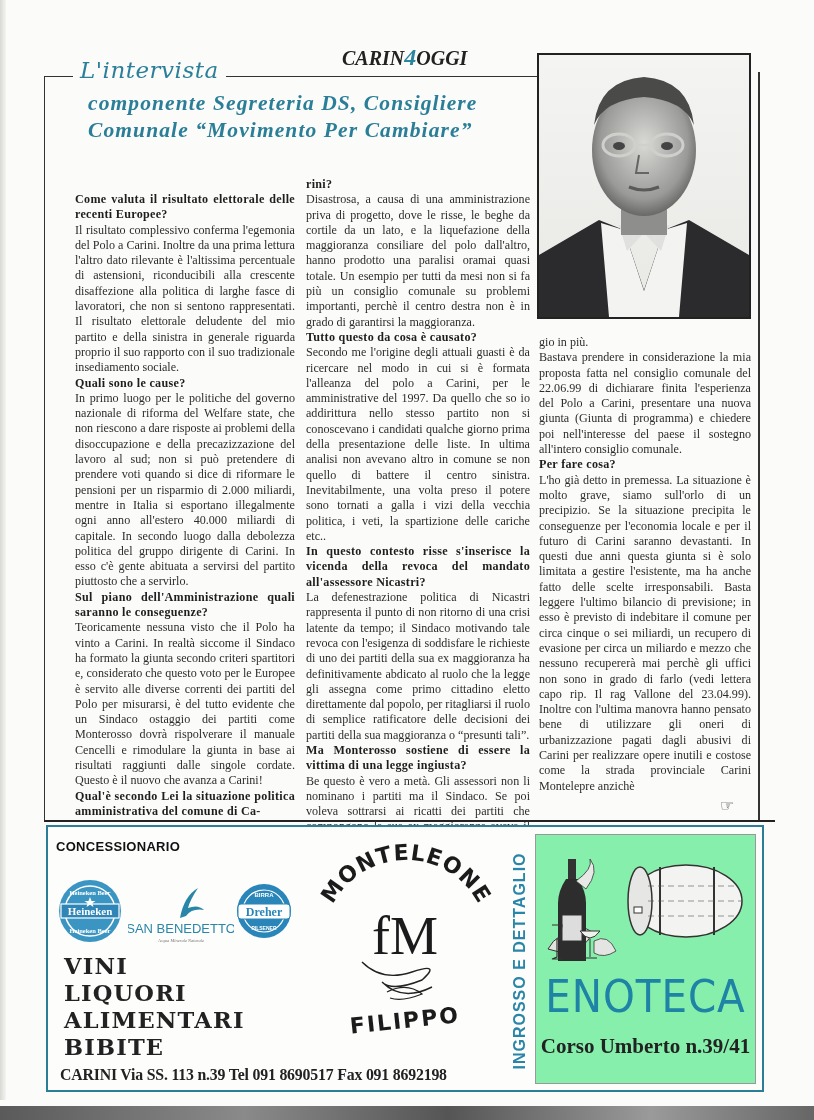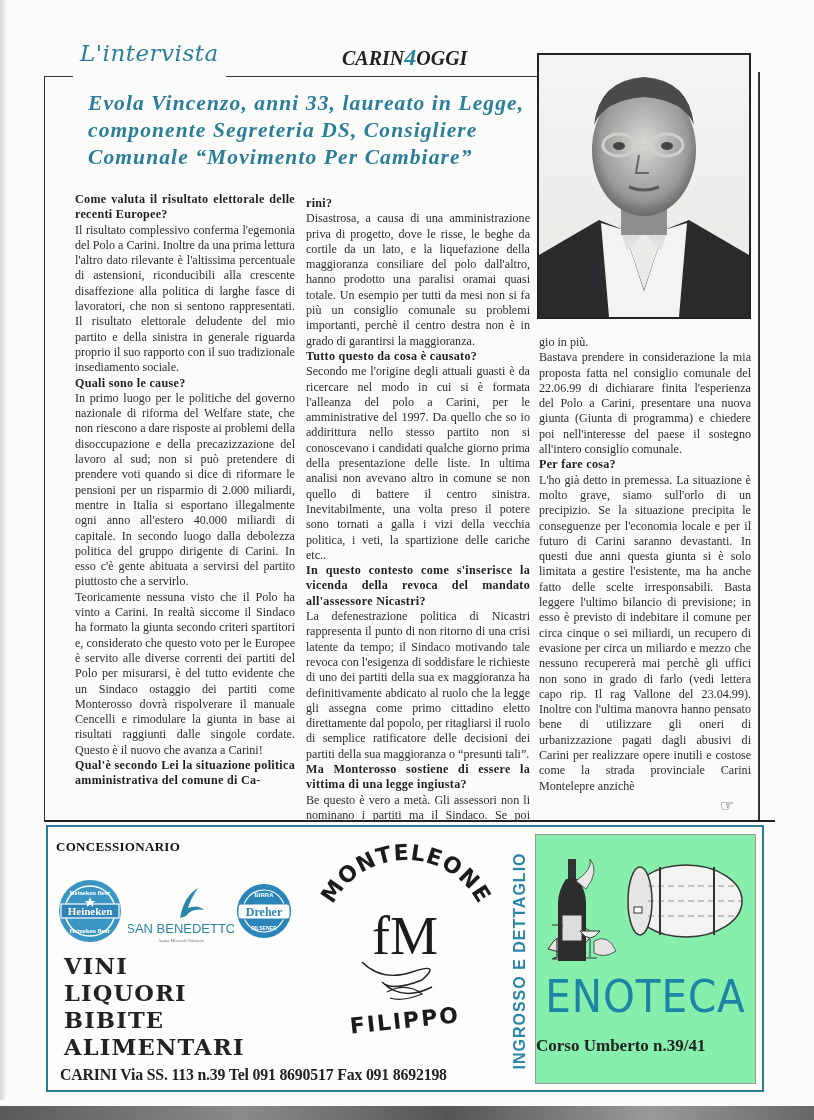--- a/index.html
+++ b/index.html
@@ -4,77 +4,76 @@
 <style>
   html, body { margin:0; padding:0; }
   body { width:814px; height:1120px; background:#fbfbf9; position:relative; overflow:hidden;
          font-family:"Liberation Serif", "DejaVu Serif", serif; color:#2a2a2a; }
   .left-edge { position:absolute; left:0; top:0; width:6px; height:1100px; background:linear-gradient(to right,#d8d8d4,#f4f4f1); }
   .bottom-edge { position:absolute; left:0; bottom:0; width:814px; height:14px;
                  background:linear-gradient(to right,#5a5a5a,#8a8a8a 30%,#555 55%,#9a9a9a 80%,#666); }
   .masthead { position:absolute; left:342px; top:44px; font-family:"Liberation Serif", serif; font-style:italic; font-weight:bold;
               font-size:20px; letter-spacing:0px; color:#222;text-align:center; }
   .masthead .four { color:#2a86a0; font-size:24px; font-style:italic; }
-  .section-label { position:absolute; left:80px; top:40px; font-family:"DejaVu Serif", serif; font-style:italic;
+  .section-label { position:absolute; left:80px; top:57px; font-family:"DejaVu Serif", serif; font-style:italic;
                    font-size:23px; color:#2b7f9a; letter-spacing:0.5px; }
   .rule-top-left { position:absolute; left:45px; top:76px; width:28px; height:1px; background:#333; }
   .rule-top-right { position:absolute; left:226px; top:76px; width:314px; height:1px; background:#333; }
   .frame { position:absolute; left:44px; top:76px; width:730px; height:744px; border-left:1.5px solid #333; border-bottom:2px solid #222; }
   .frame-right { position:absolute; left:758px; top:72px; width:1.5px; height:748px; background:#333; }
   .headline { position:absolute; left:88px; top:90px; width:460px; font-family:"Liberation Serif", serif; font-style:italic;
               font-weight:bold; font-size:21.5px; line-height:27px; color:#2a7e98; letter-spacing:1.1px; }
   .headline div { white-space:nowrap; }
   .photo { position:absolute; left:537px; top:53px; width:210px; height:262px; border:2.5px solid #222;
            background:#f2f2f0; overflow:hidden; }
   .photo svg { width:100%; height:100%; display:block; }
   .col { position:absolute; font-size:12.1px; line-height:15.3px; text-align:justify; color:#2d2d2d; }
   .col p { margin:0; }
   .col .q { font-weight:bold; color:#1e1e1e; letter-spacing:0.3px; }
   .col1 { left:75px; top:192px; width:220px; }
-  .col2 { left:306px; top:196px; width:224px; }
+  .col2 { left:306px; top:177px; width:224px; }
   .col3 { left:539px; top:335px; width:212px; }
   .pointer { position:absolute; left:720px; top:796px; font-size:16px; color:#333; }
 
   .ad-box { position:absolute; left:46px; top:825px; width:714px; height:263px; border:2.5px solid #2a7e98; background:#fdfdfc; }
-  .conc { position:absolute; left:56px; top:839px; font-family:Liberation Serif, serif; font-weight:bold; font-size:13px; color:#111; letter-spacing:0.3px; }
+  .conc { position:absolute; left:56px; top:839px; font-family:Liberation Sans, sans-serif; font-weight:bold; font-size:13px; color:#111; letter-spacing:0.3px; }
   .logo-heineken { position:absolute; left:57px; top:878px; width:66px; height:66px; }
   .logo-sanben { position:absolute; left:128px; top:878px; width:106px; height:70px; }
   .logo-dreher { position:absolute; left:236px; top:882px; width:56px; height:58px; }
   .goods { position:absolute; left:64px; top:953px; font-family:"DejaVu Serif", serif; font-size:22.5px; line-height:27px;
            letter-spacing:1.2px; color:#222; font-weight:bold; }
   .address { position:absolute; left:60px; top:1065px; font-family:"Liberation Serif", serif; font-weight:bold;
              font-size:17px; color:#222; white-space:nowrap; letter-spacing:-0.2px; transform:scaleX(0.93); transform-origin:left; }
   .monteleone { position:absolute; left:302px; top:832px; width:206px; height:208px; }
   .vertical { position:absolute; left:509px; top:838px; width:22px; height:245px; }
   .vertical span { position:absolute; left:50%; top:50%; transform:translate(-50%,-50%) rotate(-90deg); white-space:nowrap;
                    font-family:"Liberation Sans", sans-serif; font-weight:bold; font-size:16px; color:#2a86a8; letter-spacing:1px; }
   .enoteca { position:absolute; left:535px; top:834px; width:219px; height:248px; border:1px solid #999; background:#86efac; }
   .enoteca .art { position:absolute; left:2px; top:6px; width:214px; height:125px; }
   .enoteca .brand { position:absolute; left:0; top:136px; width:219px; text-align:center; font-family:"DejaVu Sans", sans-serif;
                     font-size:44px; color:#1f83a6; letter-spacing:1px; font-weight:normal; transform:scaleX(0.92); }
-  .enoteca .addr { position:absolute; left:0; top:200px; width:219px; text-align:left; font-family:"Liberation Serif", serif;
-                   font-weight:bold; font-size:17px; line-height:22px; color:#222; }
+  .enoteca .addr { position:absolute; left:0; top:200px; width:219px; text-align:center; font-family:"Liberation Serif", serif;
+                   font-weight:bold; font-size:21px; line-height:22px; color:#222; }
 </style>
 </head>
 <body>
 
 <div class="left-edge"></div>
 
 <div class="masthead">
   <span>CARIN</span><span class="four">4</span><span>OGGI</span>
 </div>
 
 <div class="section-label">L'intervista</div>
 <div class="rule-top-left"></div>
 <div class="rule-top-right"></div>
 <div class="frame"></div>
 <div class="frame-right"></div>
 
 <div class="headline">
-  <div>Evola Vincenzo, anni 33, laureato in Legge,</div>
   <div>componente  Segreteria  DS,  Consigliere</div>
   <div>Comunale “Movimento Per Cambiare”</div>
 </div>
 
 <div class="photo">
   <svg viewBox="0 0 210 262" preserveAspectRatio="none">
     <defs>
       <linearGradient id="bg" x1="0" y1="0" x2="0" y2="1">
         <stop offset="0" stop-color="#f4f4f2"></stop>
           <stop offset="1" stop-color="#e8e8e5"></stop>
@@ -101,30 +100,31 @@
     <path d="M100 100 L97 118 L110 118" fill="none" stroke="#666" stroke-width="2"></path>
     <path d="M90 132 Q105 138 120 132" fill="none" stroke="#5a5a58" stroke-width="3"></path>
   </svg>
 </div>
 
 <div class="col col1">
   <p class="q">Come valuta il risultato elettorale delle recenti Europee?</p>
   <p>Il risultato complessivo conferma l'egemonia del Polo a Carini. Inoltre da una prima lettura l'altro dato rilevante è l'altissima percentuale di astensioni, riconducibili alla crescente disaffezione alla politica di larghe fasce di lavoratori, che non si sentono rappresentati. Il risultato elettorale deludente del mio partito e della sinistra in generale riguarda proprio il suo rapporto con il suo tradizionale insediamento sociale.</p>
   <p class="q">Quali sono le cause?</p>
   <p>In primo luogo per le politiche del governo nazionale di riforma del Welfare state, che non riescono a dare risposte ai problemi della disoccupazione e della precazizzazione del lavoro al sud; non si può pretendere di prendere voti quando si dice di riformare le pensioni per un risparmio di 2.000 miliardi, mentre in Italia si esportano illegalmente ogni anno all'estero 40.000 miliardi di capitale. In secondo luogo dalla debolezza politica del gruppo dirigente di Carini. In esso c'è gente abituata a servirsi del partito piuttosto che a servirlo.</p>
+  <p class="q">Sul piano dell'Amministrazione quali saranno le conseguenze?</p>
   <p>Teoricamente nessuna visto che il Polo ha vinto a Carini. In realtà siccome il Sindaco ha formato la giunta secondo criteri spartitori e, considerato che questo voto per le Europee è servito alle diverse correnti dei partiti del Polo per misurarsi, è del tutto evidente che un Sindaco ostaggio dei partiti come Monterosso dovrà rispolverare il manuale Cencelli e rimodulare la giunta in base ai risultati raggiunti dalle singole cordate. Questo è il nuovo che avanza a Carini!</p>
   <p class="q">Qual'è secondo Lei la situazione politica amministrativa del comune di Ca-</p>
 </div>
 
 <div class="col col2">
   <p class="q">rini?</p>
   <p>Disastrosa, a causa di una amministrazione priva di progetto, dove le risse, le beghe da cortile da un lato, e la liquefazione della maggioranza consiliare del polo dall'altro, hanno prodotto una paralisi oramai quasi totale. Un esempio per tutti da mesi non si fa più un consiglio comunale su problemi importanti, perchè il centro destra non è in grado di garantirsi la maggioranza.</p>
   <p class="q">Tutto questo da cosa è causato?</p>
   <p>Secondo me l'origine degli attuali guasti è da ricercare nel modo in cui si è formata l'alleanza del polo a Carini, per le amministrative del 1997. Da quello che so io addirittura nello stesso partito non si conoscevano i candidati qualche giorno prima della presentazione delle liste. In ultima analisi non avevano altro in comune se non quello di battere il centro sinistra. Inevitabilmente, una volta preso il potere sono tornati a galla i vizi della vecchia politica, i veti, la spartizione delle cariche etc..</p>
-  <p class="q">In questo contesto come s'inserisce la vicenda della revoca del mandato all'assessore Nicastri?</p>
+  <p class="q">In questo contesto risse s'inserisce la vicenda della revoca del mandato all'assessore Nicastri?</p>
   <p>La defenestrazione politica di Nicastri rappresenta il punto di non ritorno di una crisi latente da tempo; il Sindaco motivando tale revoca con l'esigenza di soddisfare le richieste di uno dei partiti della sua ex maggioranza ha definitivamente abdicato al ruolo che la legge gli assegna come primo cittadino eletto direttamente dal popolo, per ritagliarsi il ruolo di semplice ratificatore delle decisioni dei partiti della sua maggioranza o “presunti tali”.</p>
   <p class="q">Ma Monterosso sostiene di essere la vittima di una legge ingiusta?</p>
   <p>Be questo è vero a metà.  Gli assessori non li nominano i partiti ma il Sindaco. Se poi voleva sottrarsi ai ricatti dei partiti che compongono la sua ex maggioranza aveva il modo per farlo, bastava un pò di corag-</p>
 </div>
 
 <div class="col col3">
   <p>gio in più.</p>
   <p>Bastava prendere in considerazione la mia proposta fatta nel consiglio comunale del 22.06.99 di dichiarare finita l'esperienza del Polo a Carini, presentare una nuova giunta (Giunta di programma) e chiedere poi nell'interesse del paese il sostegno all'intero consiglio comunale.</p>
   <p class="q">Per fare cosa?</p>
   <p>L'ho già detto in premessa. La situazione è molto grave, siamo sull'orlo di un precipizio. Se la situazione precipita le conseguenze per l'economia locale e per il futuro di Carini saranno devastanti. In questi due anni questa giunta si è solo limitata a gestire l'esistente, ma ha anche fatto delle scelte irresponsabili. Basta leggere l'ultimo bilancio di previsione; in esso è previsto di indebitare il comune per circa cinque o sei miliardi, un recupero di evasione per circa un miliardo e mezzo che nessuno recupererà mai perchè gli uffici non sono in grado di farlo (vedi lettera capo rip. Il rag Vallone del 23.04.99). Inoltre con l'ultima manovra hanno pensato bene di utilizzare gli oneri di urbanizzazione pagati dagli abusivi di Carini per realizzare opere inutili e costose come la strada provinciale Carini Montelepre anzichè</p>
@@ -157,22 +157,22 @@
   <circle cx="28" cy="29" r="21" fill="none" stroke="#fff" stroke-width="1.2"></circle>
   <rect x="2" y="22" width="52" height="15" rx="3" fill="#fff" stroke="#2a86b8" stroke-width="1"></rect>
   <text x="28" y="34" text-anchor="middle" font-family="Liberation Serif, serif" font-weight="bold" font-size="12" fill="#2a86b8">Dreher</text>
   <text x="28" y="15" text-anchor="middle" font-family="Liberation Sans, sans-serif" font-weight="bold" font-size="6" fill="#fff">BIRRA</text>
   <text x="28" y="48" text-anchor="middle" font-family="Liberation Sans, sans-serif" font-weight="bold" font-size="5" fill="#fff">PILSENER</text>
 </svg>
 
 <div class="goods">
   <div>VINI</div>
   <div>LIQUORI</div>
+  <div>ALIMENTARI</div>
   <div>BIBITE</div>
-  <div>ALIMENTARI</div>
 </div>
 
 <div class="address">CARINI Via SS. 113 n.39 Tel 091 8690517 Fax 091 8692198</div>
 
 <svg class="monteleone" viewBox="0 0 206 208">
   <defs>
     <path id="arcTop" d="M22 110 A82 82 0 0 1 186 110"></path>
     <path id="arcBot" d="M40 170 A78 70 0 0 0 170 170"></path>
   </defs>
   <text font-family="DejaVu Sans, sans-serif" font-weight="bold" font-size="22" fill="#1b1b1b" letter-spacing="1">

